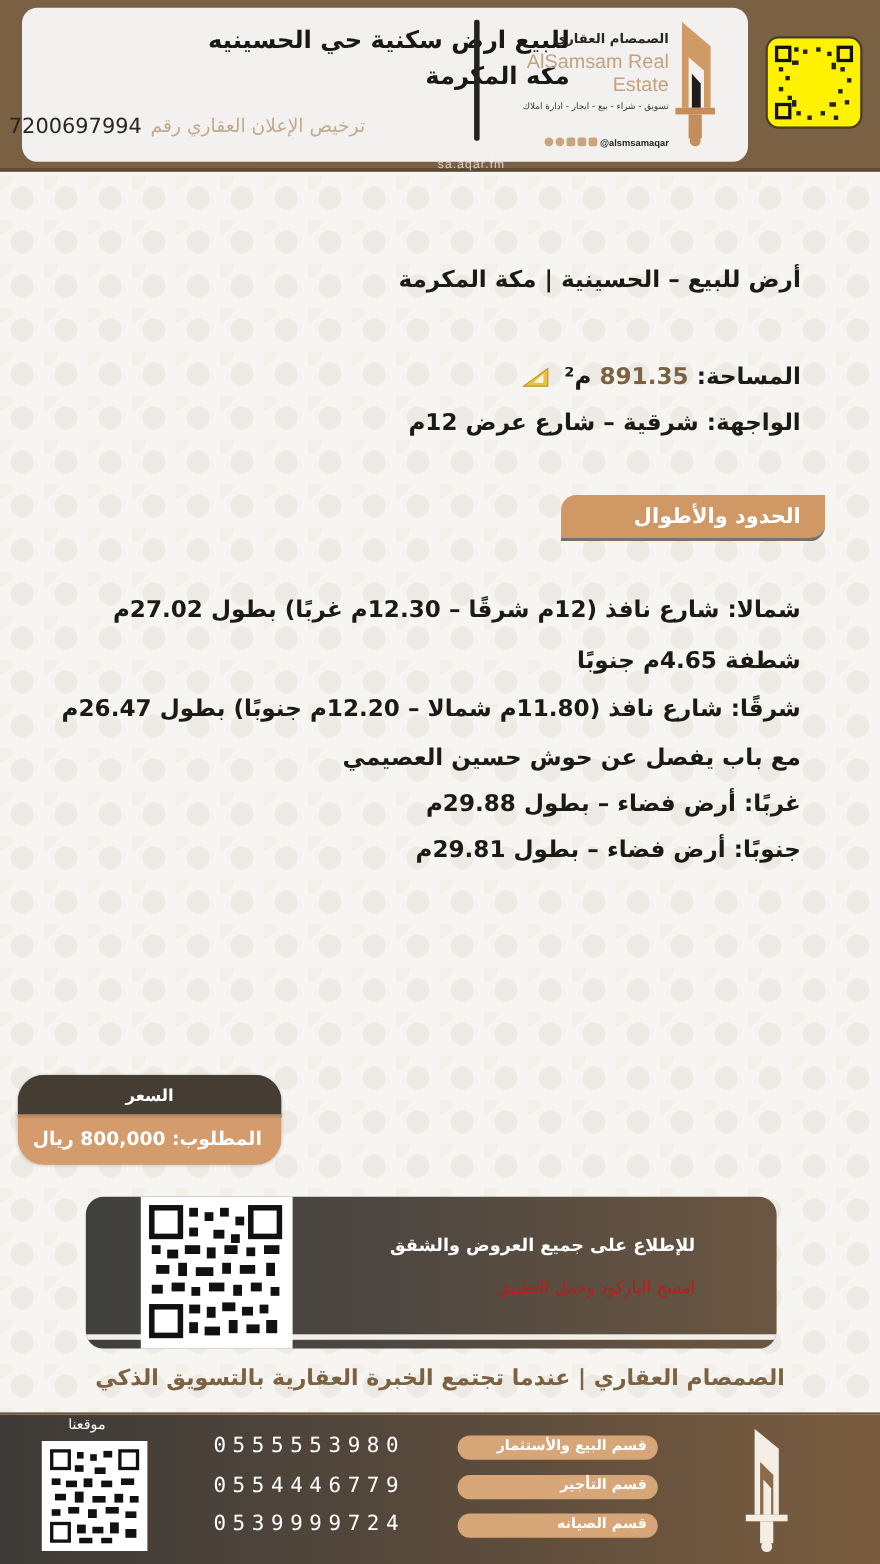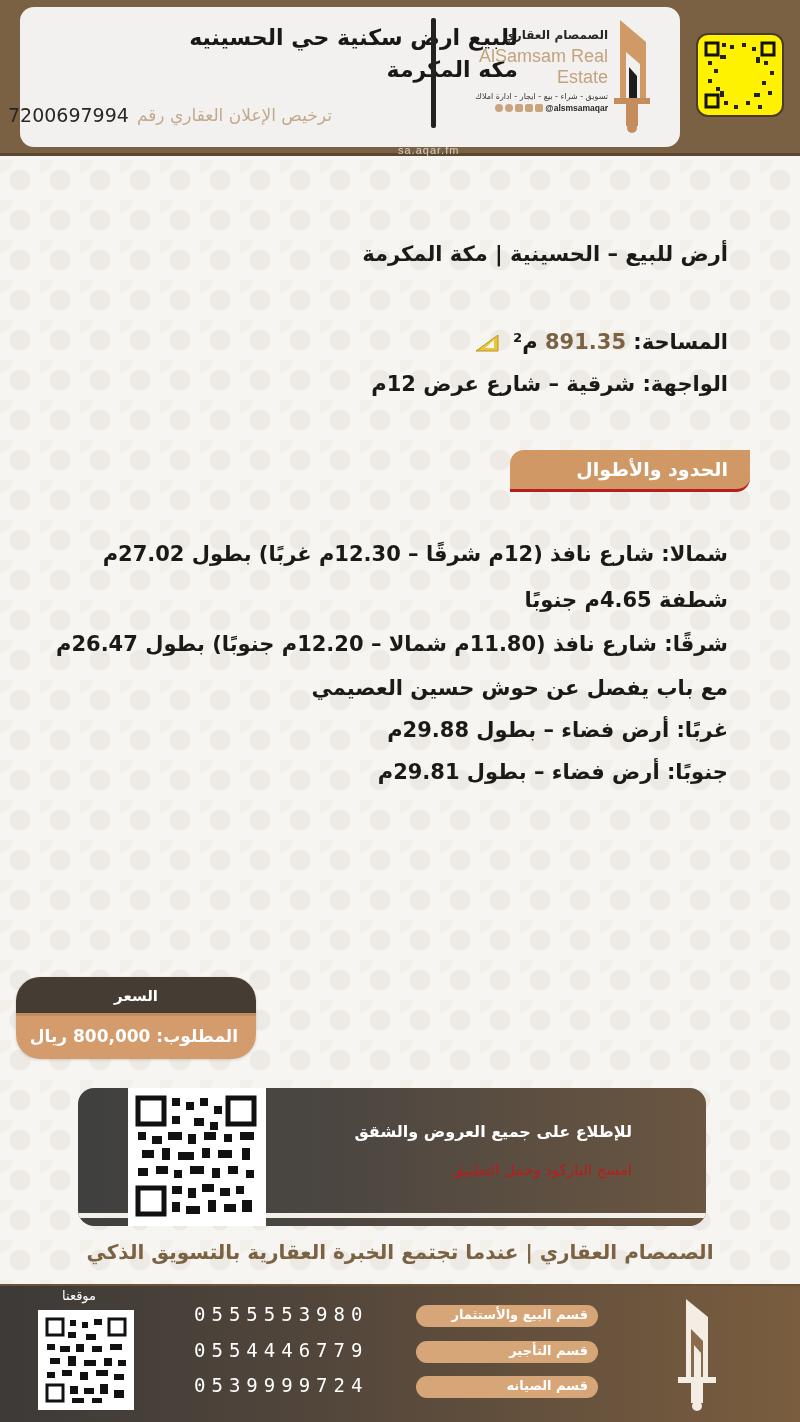--- a/index.html
+++ b/index.html
@@ -40,21 +40,21 @@
     position: absolute; left: 431px; top: 18px; width: 5px; height: 110px;
     background: #222; border-radius: 2px;
   }
   .brand {
     position: absolute; left: 458px; top: 28px; width: 150px;
     text-align: right;
   }
   .brand .ar { direction: rtl; font-size: 12px; font-weight: bold; color: #2a2622; }
   .brand .en { font-family: "Liberation Sans", sans-serif; font-size: 18px; color: #c4a27d; margin-top: 4px; }
   .brand .services { direction: rtl; font-size: 8px; color: #3a3530; margin-top: 4px; }
-  .brand .social { display: flex; justify-content: flex-end; align-items: center; gap: 2px; margin-top: 2px; font-size: 8.5px; font-family: "Liberation Sans", sans-serif; font-weight: bold; color: #2a2622; }
+  .brand .social { display: flex; justify-content: flex-end; align-items: flex-start; gap: 2px; margin-top: 24px; font-size: 8.5px; font-family: "Liberation Sans", sans-serif; font-weight: bold; color: #2a2622; }
   .brand .social .dot { width: 8px; height: 8px; border-radius: 2px; background: #c9a47d; display: inline-block; }
   .brand .social .dot.round { border-radius: 50%; }
   .brand-logo { position: absolute; left: 612px; top: 12px; width: 40px; height: 124px; }
 
   .snap-qr {
     position: absolute; left: 696px; top: 33px; width: 88px; height: 84px;
     background: #fff200; border-radius: 12px; border: 2px solid #4a3a28;
     overflow: hidden;
   }
   .watermark {
@@ -65,21 +65,21 @@
   .line {
     position: absolute; right: 72px; font-weight: bold; font-size: 21px;
     color: #1c1a17; white-space: nowrap; direction: rtl;
   }
   .accent { color: #7a6243; }
   .ruler-icon { display: inline-block; width: 26px; height: 20px; vertical-align: middle; margin-right: 6px; }
 
   .section-tag {
     position: absolute; left: 510px; top: 450px; width: 240px; height: 42px;
     background: #cf9865; border-radius: 14px 0 14px 0;
-    border-bottom: 3px solid #b91c1c;
+    border-bottom: 3px solid #737373;
     color: #fff; font-weight: bold; font-size: 19px;
     direction: rtl; text-align: right; padding: 8px 22px 0 0;
   }
 
   
   .price-box {
     position: absolute; left: 16px; top: 977px; width: 240px; height: 82px;
     border-radius: 24px; overflow: hidden;
     box-shadow: 0 1px 3px rgba(0,0,0,0.15);
   }

